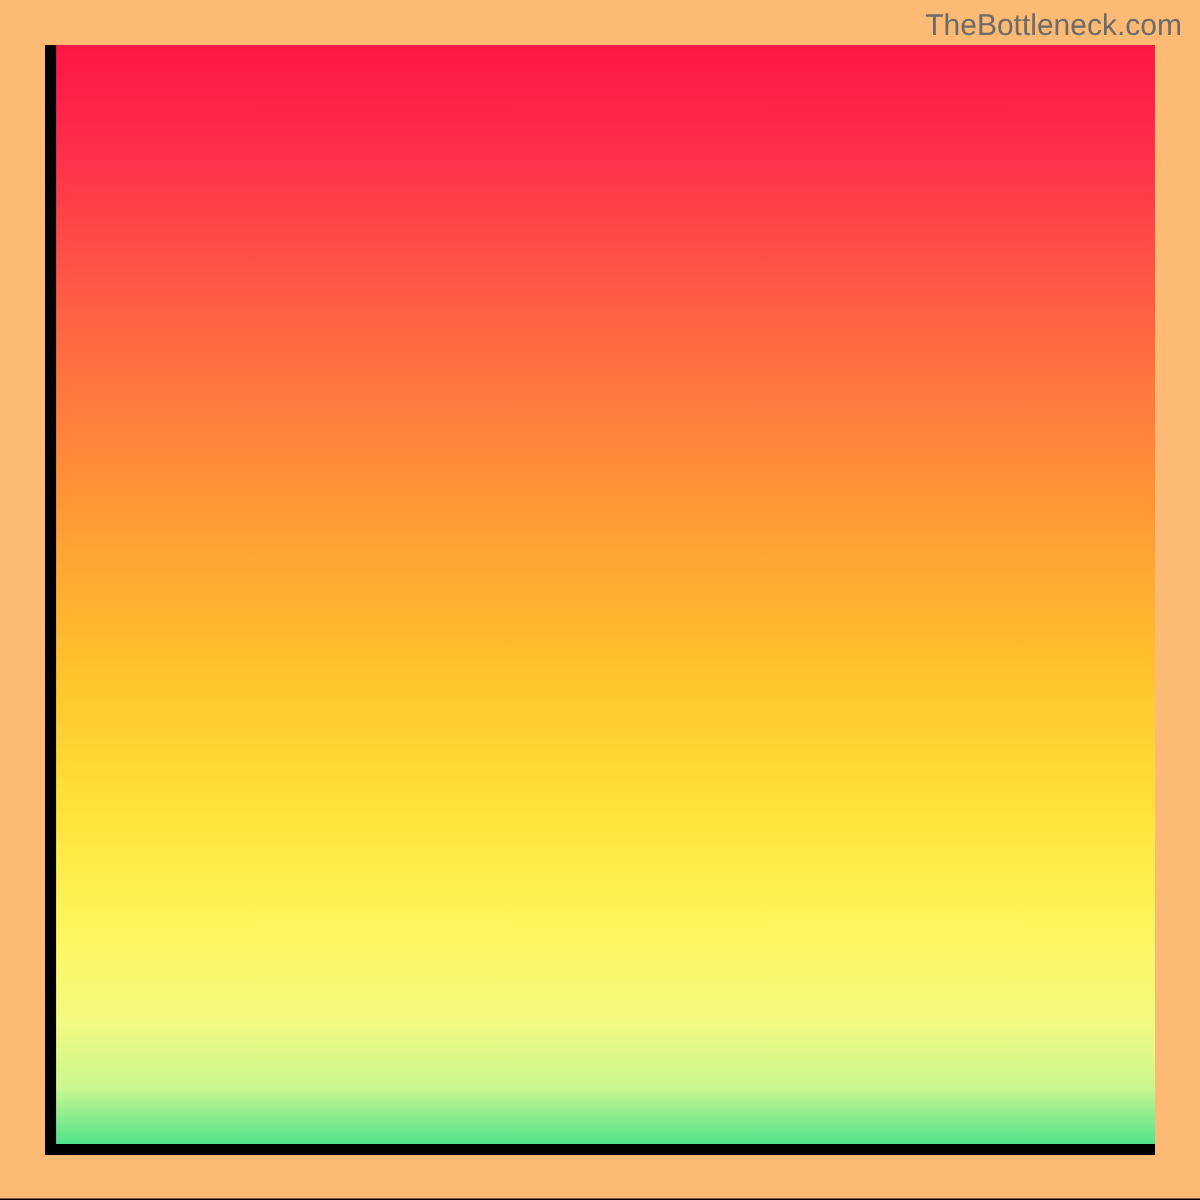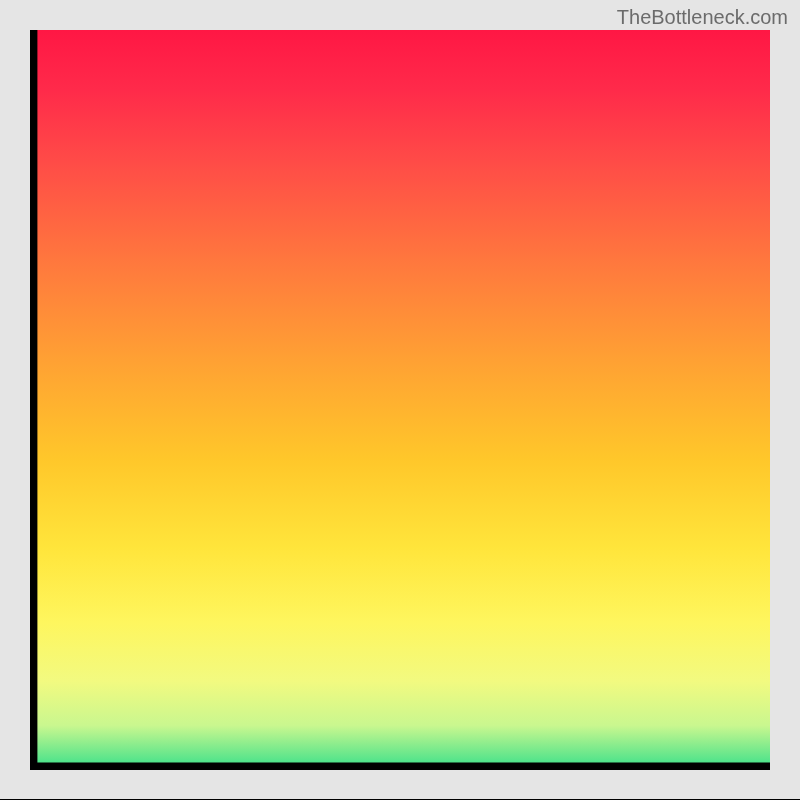--- a/index.html
+++ b/index.html
@@ -8,21 +8,21 @@
     width: 800px;
     height: 800px;
     background: #000;
     overflow: hidden;
     font-family: Arial, Helvetica, sans-serif;
   }
   .stage {
     position: relative;
     width: 800px;
     height: 799px;
-    background: #e5e5e5;
+    background: #fdba74;
   }
   .plot {
     position: absolute;
     left: 30px;
     top: 30px;
     width: 740px;
     height: 740px;
   }
   .gradient {
     position: absolute;

